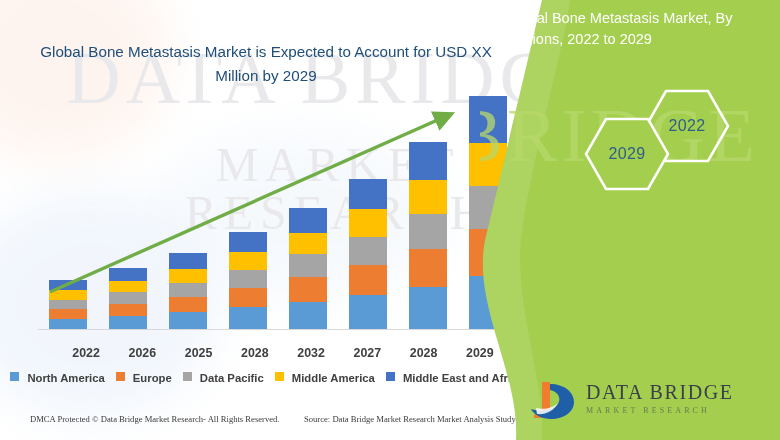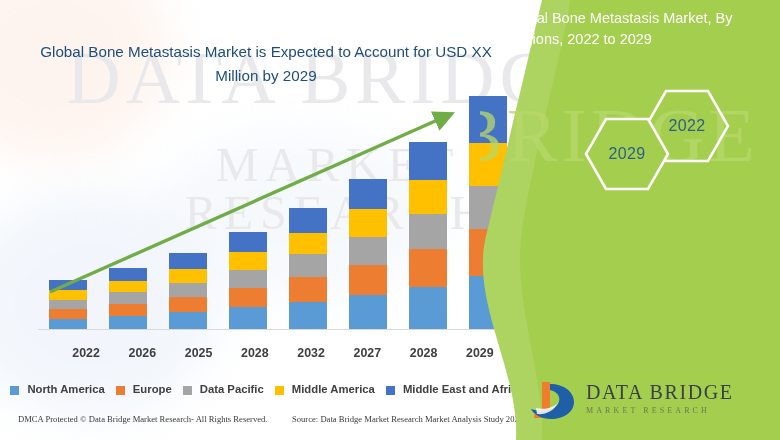--- a/index.html
+++ b/index.html
@@ -111,26 +111,26 @@
     font-size:12.4px; font-weight:bold;
   }
 
   .arrow { position:absolute; left:0; top:0; width:510px; height:250px; pointer-events:none; }
 
   
   .legend {
     position:absolute; left:12px; top:372px; width:510px;
     display:flex; justify-content:center; align-items:center; gap:11px;
   }
-  .legend-item { display:flex; align-items:flex-end; gap:8px;margin-top:11px; }
+  .legend-item { display:flex; align-items:flex-start; gap:8px; }
   .legend-swatch { width:9px; height:9px; flex:none; }
   .legend-label { font-size:11.3px; font-weight:bold; color:#404040; white-space:nowrap; }
 
   
-  .footer { position:absolute; left:4px; top:412px; width:545px; height:24px;padding-left:48px; }
+  .footer { position:absolute; left:16px; top:412px; width:545px; height:24px;padding-left:48px; }
   .footer-text {
     position:absolute; font-family:"Liberation Serif", serif;
     font-size:8.6px; color:#3a3a3a; white-space:nowrap;
   }
   .footer-dmca { left:14px; top:2px; }
   .footer-source { left:288px; top:2px; }
 </style>
 </head>
 <body>
 

